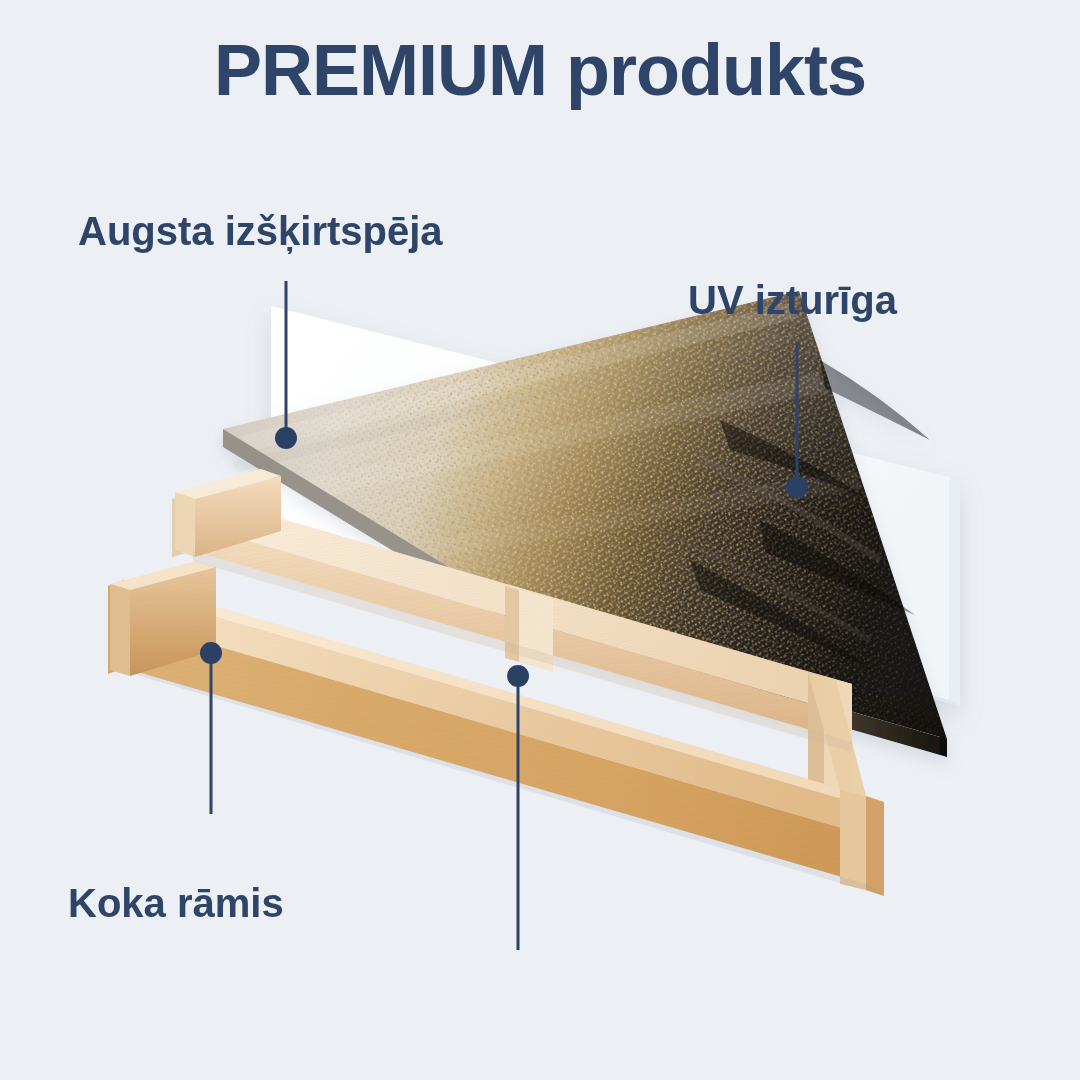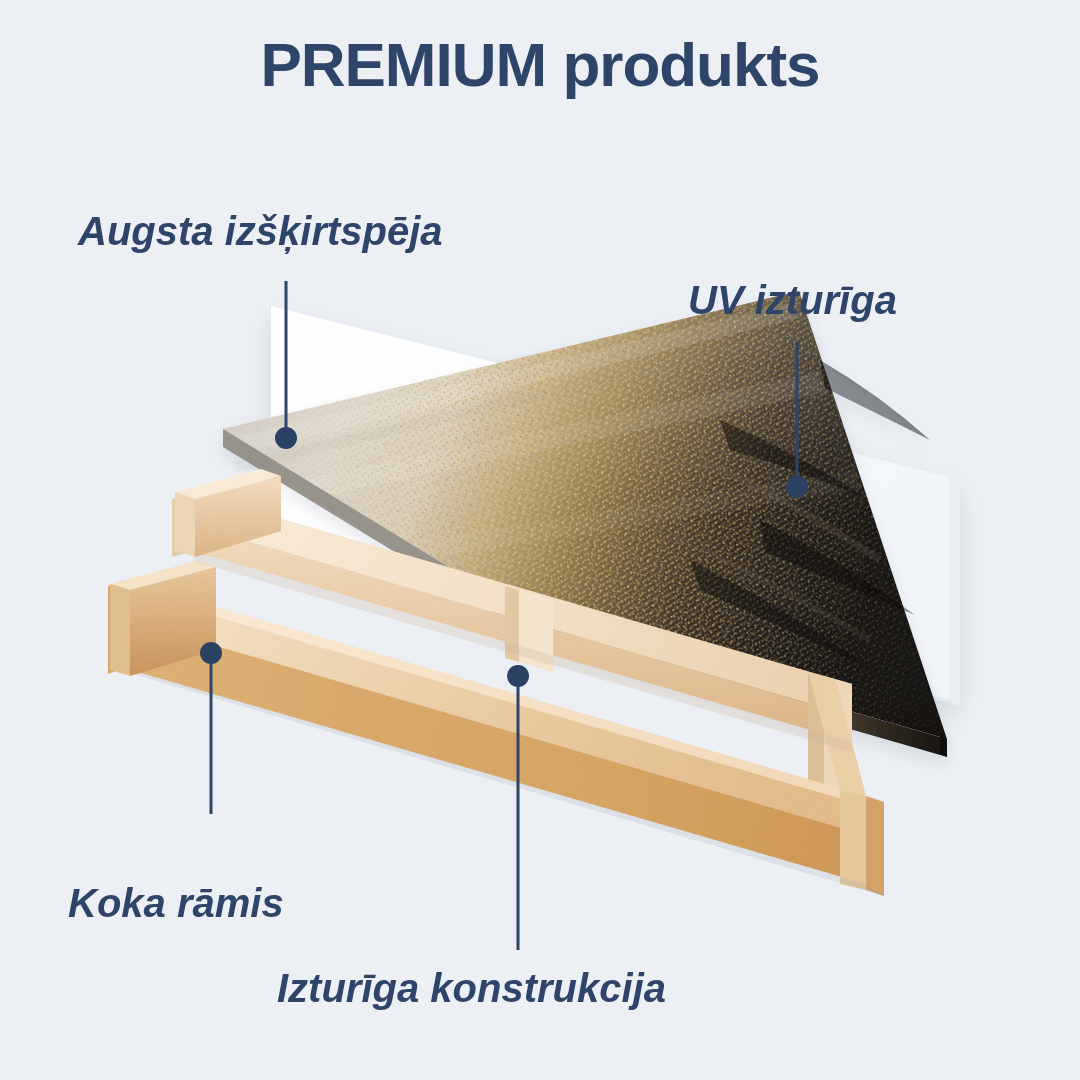--- a/index.html
+++ b/index.html
@@ -10,36 +10,35 @@
     overflow:hidden;
     position:relative;
   }
   #stage{position:absolute;inset:0;width:1080px;height:1080px;}
 
   
   #title{
     position:absolute;left:0;top:34px;width:1080px;
     text-align:center;
     color:#2e4468;
-    font-size:62px;
+    font-size:72px;
     font-weight:700;
     letter-spacing:-1px;
     line-height:1;
     white-space:nowrap;
   }
 
   
   .callout{
     position:absolute;
     color:#2e4468;
     font-weight:700;
     font-size:40px;
     line-height:1.05;
     white-space:nowrap;
-    font-style:italic;
   }
   #label-resolution{left:78px;top:210px;}
   #label-uv{left:688px;top:279px;}
   #label-frame{left:68px;top:838px;margin-top:44px;}
   #label-construction{left:277px;top:967px;}
 
   
   #leaders{position:absolute;left:0;top:0;width:1080px;height:1080px;}
 
   
@@ -317,15 +316,14 @@
   <div id="title">
     <span>PREMIUM produkts</span>
   </div>
 
   <div class="callout" id="label-resolution">Augsta izšķirtspēja</div>
 
   <div class="callout" id="label-uv">UV izturīga</div>
 
   <div class="callout" id="label-frame">Koka rāmis</div>
 
-  <div class="callout" id="label-construction">Izturīga konstrukcija</div>
 
 </div>
 
 </body></html>

